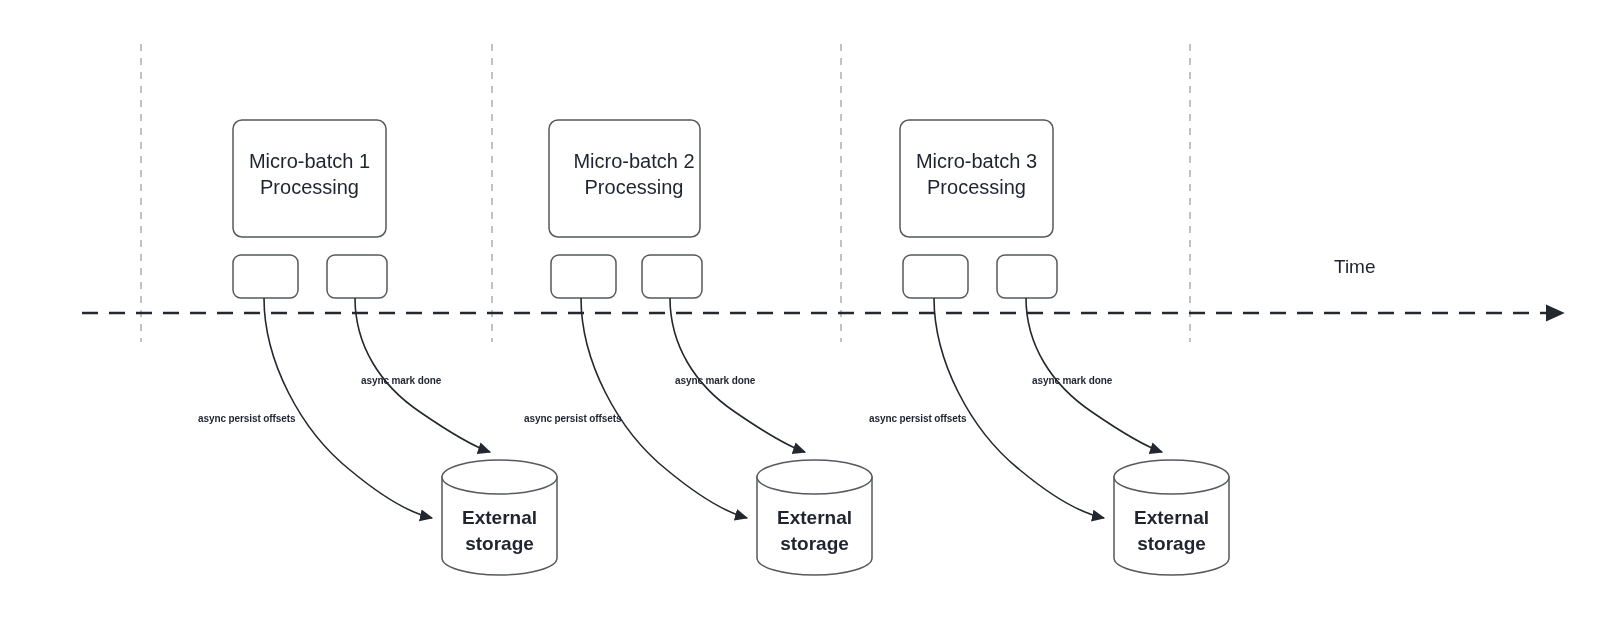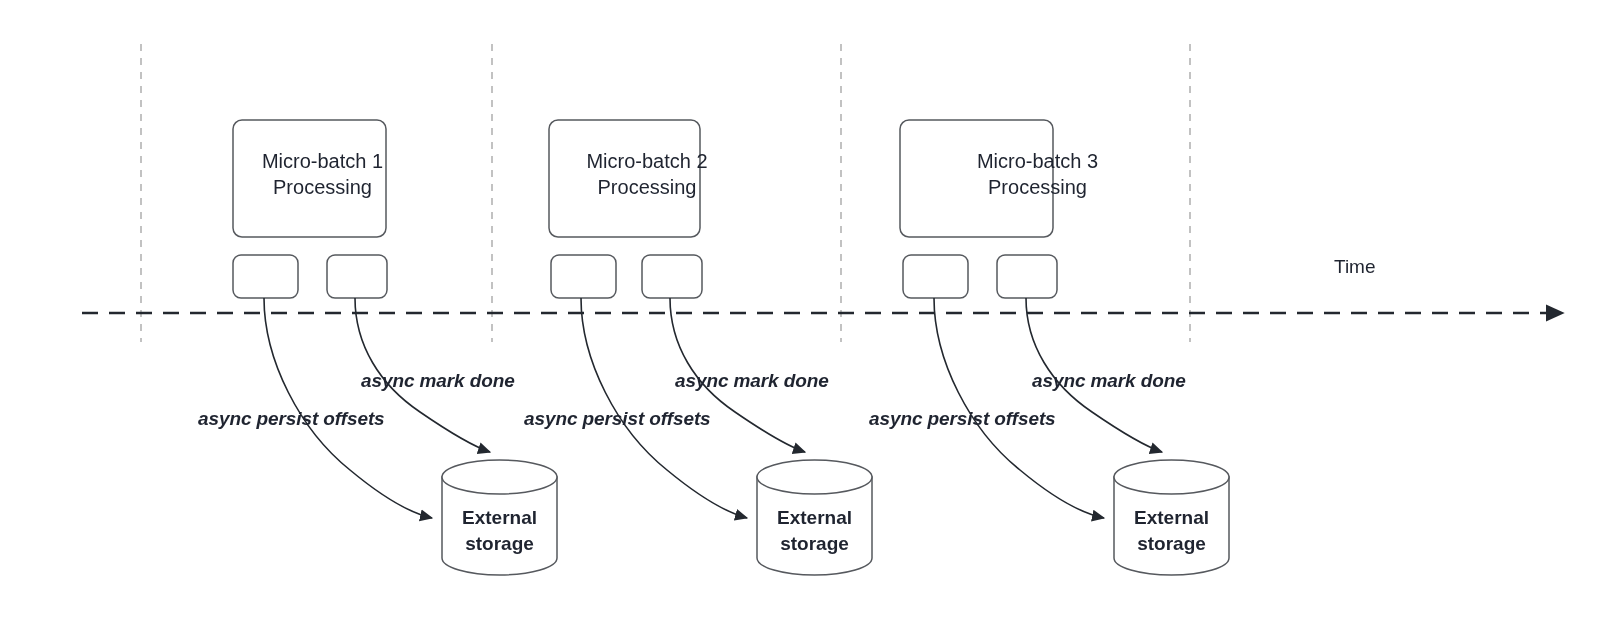--- a/index.html
+++ b/index.html
@@ -25,38 +25,36 @@
   .proc-label, .store-label, .time-label, .edge-label {
     position: absolute;
     color: #1f2430;
     white-space: nowrap;
     pointer-events: none;
   }
   .proc-label {
     font-size: 20px;
     line-height: 26px;
     text-align: center;
-    margin-left: 13px;
   }
   .store-label {
     font-size: 19px;
     line-height: 26px;
     text-align: center;
     font-weight: bold;
   }
   .time-label {
     font-size: 19px;
     line-height: 22px;
   }
   .edge-label {
-    font-size: 19px;
+    font-size: 10px;
     font-weight: bold;
     line-height: 18px;
     letter-spacing: -0.1px;
-    font-style: italic;
   }
 </style>
 </head>
 <body>
 
 <div id="canvas">
 
   <svg id="diagram-svg" viewBox="0 0 1600 642" xmlns="http://www.w3.org/2000/svg">
     <defs>
       <marker id="arrow-dark" viewBox="0 0 12 12" refX="10" refY="6" markerWidth="9" markerHeight="9" orient="auto-start-reverse">
@@ -134,21 +132,21 @@
     <div>Micro-batch 2</div>
     <div>Processing</div>
   </div>
   <div class="store-label" style="left:757px; top:505px; width:115px;">
     <div>External</div>
     <div>storage</div>
   </div>
   <div class="edge-label" style="left:524px; top:410px;">async persist offsets</div>
   <div class="edge-label" style="left:675px; top:372px;">async mark done</div>
 
-  <div class="proc-label" style="left:900px; top:148px; width:153px;padding-left:48px;">
+  <div class="proc-label" style="left:900px; top:148px; width:153px;">
     <div>Micro-batch 3</div>
     <div>Processing</div>
   </div>
   <div class="store-label" style="left:1114px; top:505px; width:115px;">
     <div>External</div>
     <div>storage</div>
   </div>
   <div class="edge-label" style="left:869px; top:410px;">async persist offsets</div>
   <div class="edge-label" style="left:1032px; top:372px;">async mark done</div>
 

